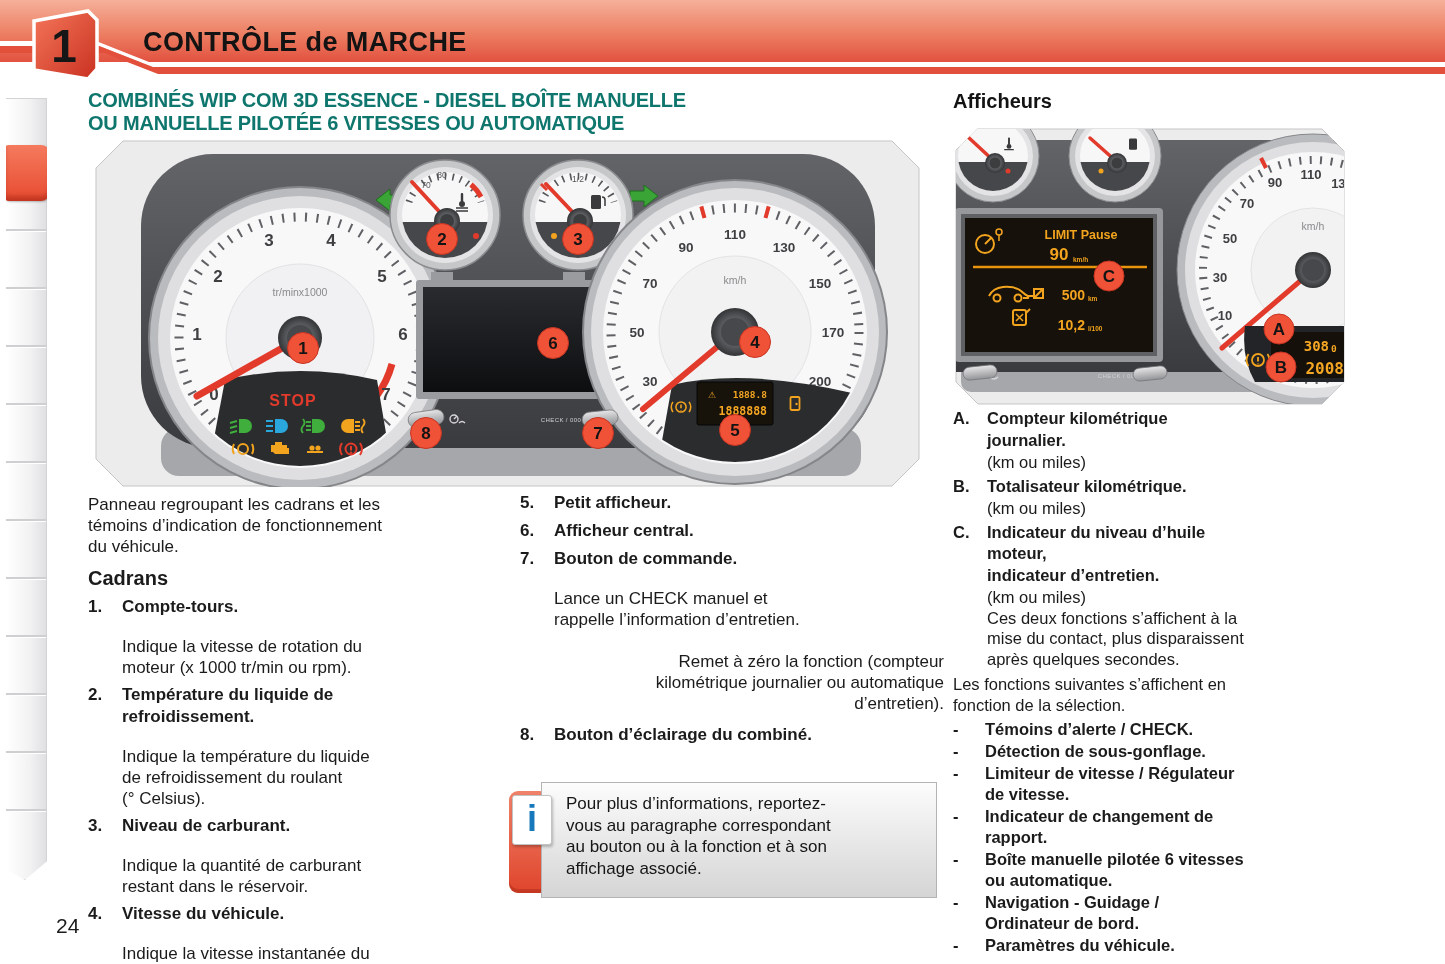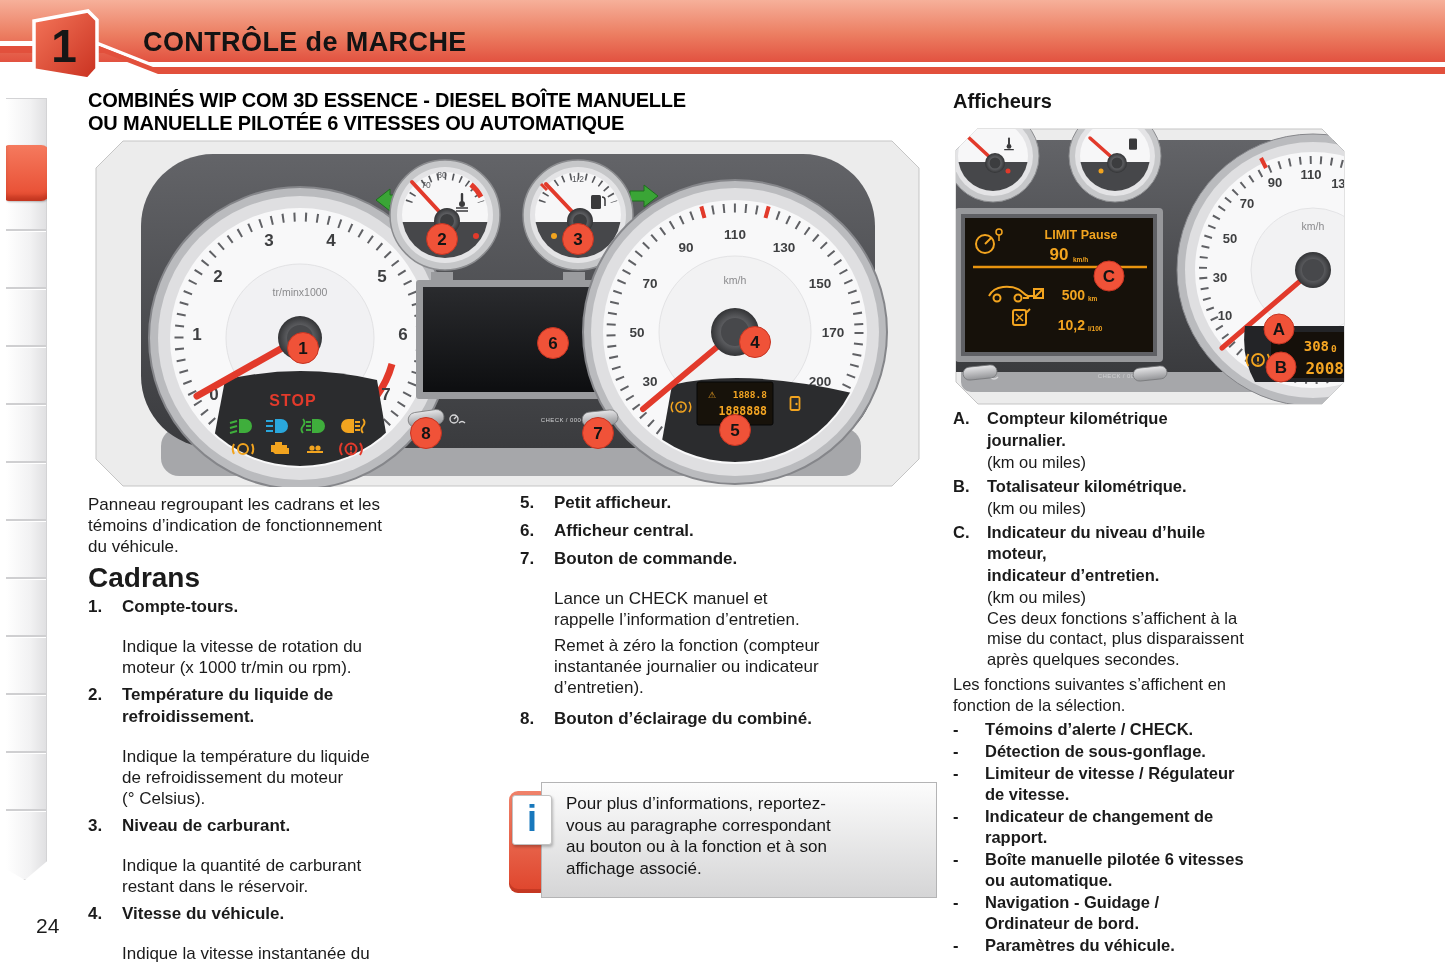--- a/index.html
+++ b/index.html
@@ -14,52 +14,52 @@
   .tabstrip{left:6px;top:98px;width:40px;height:780px;
     background:linear-gradient(90deg,#ffffff 0%,#f2f2f3 60%,#e0e0e2 100%);
     border:1px solid #d3d3d5;border-left:none;
     clip-path:polygon(0 0,100% 0,100% 97.6%,46% 100%,0 98.6%);}
   .notch{position:absolute;left:0;width:100%;height:2px;background:#cfcfd1;box-shadow:0 1px 0 #ffffff;}
   .tabred{position:absolute;left:-1px;top:46px;width:45px;height:56px;
     background:linear-gradient(180deg,#f57a5e,#e74b30);
     border-radius:4px 9px 9px 4px;
     box-shadow:inset 0 -5px 4px rgba(140,20,8,.38),1px 1px 2px rgba(0,0,0,.25);}
   
-  .section-title{left:88px;top:89px;font-size:20px;font-weight:bold;line-height:23px;letter-spacing:-.2px;color:#000000;}
+  .section-title{left:88px;top:89px;font-size:20px;font-weight:bold;line-height:23px;letter-spacing:-.2px;color:#0f766e;}
   .right-head{left:953px;top:90px;font-size:20px;font-weight:bold;color:#131313;}
   
   .col{position:absolute;font-size:17px;line-height:21px;color:#1b1b1b;}
   .col-left{left:88px;top:494px;width:416px;}
   .col-mid{left:520px;top:492px;width:424px;}
   .col-right{left:953px;top:408px;width:486px;font-size:16.5px;line-height:20.5px;}
-  .heading2{font-size:28px;font-weight:bold;margin:9px 0 4px 0;line-height:24px;}
+  .heading2{font-size:20px;font-weight:bold;margin:9px 0 4px 0;line-height:24px;}
   .li{display:flex;margin-top:6px;}
   .li .n{flex:0 0 34px;font-weight:bold;}
   .li .b{flex:1;}
   .t{font-weight:bold;line-height:22px;}
   .col-right .t{line-height:21.5px;}
   .d{margin-top:18px;}
-  .d + .d{margin-top:5px;}
+  .d + .d{margin-top:21px;text-align:right;}
   .sub{margin-top:1px;}
   .bul{margin-top:1px;}
   .bul .n{flex:0 0 32px;font-weight:bold;}
   .bul .b{font-weight:bold;line-height:21px;}
   .note{margin-top:5px;}
   
   .infobox{left:509px;top:782px;width:428px;height:118px;}
   .ib-ribbon{position:absolute;left:0;top:9px;width:40px;height:102px;
     background:linear-gradient(180deg,#f0826a,#df452c);border-radius:9px;
     box-shadow:inset 0 -4px 0 rgba(120,15,5,.25);}
   .ib-content{position:absolute;left:32px;top:0;right:0;height:104px;
     background:linear-gradient(180deg,#fcfcfc,#d5d5d6);border:1px solid #b4b4b5;
     padding:10px 8px 0 24px;font-size:17px;line-height:21.5px;}
   .ib-i{position:absolute;left:3px;top:13px;width:38px;height:48px;background:#ffffff;
     border:1px solid #c2c2c2;border-radius:3px;color:#1878bc;font-size:36px;font-weight:bold;
     text-align:center;line-height:46px;box-shadow:1px 2px 3px rgba(0,0,0,.25);z-index:2;}
-  .page-number{left:36px;top:914px;font-size:21px;color:#1b1b1b;}
+  .page-number{left:56px;top:914px;font-size:21px;color:#1b1b1b;}
   
   text{font-family:"Liberation Sans",sans-serif;}
   .gn{font-size:17px;font-weight:bold;fill:#3e3f41;text-anchor:middle;}
   .sn{font-size:13.5px;font-weight:bold;fill:#3e3f41;text-anchor:middle;}
   .sn2{font-size:13px;font-weight:bold;fill:#3e3f41;text-anchor:middle;}
   .gu{font-size:10.5px;fill:#8a8a8c;text-anchor:middle;}
   .gs{font-size:8.5px;fill:#55565a;text-anchor:middle;}
   .stop{font-size:16px;font-weight:bold;fill:#e23a2b;text-anchor:middle;letter-spacing:1px;}
   .seg{font-family:"DejaVu Sans Mono",monospace;font-weight:bold;fill:#f5a623;}
   .amb-b{font-weight:bold;fill:#f2a41f;}
@@ -499,21 +499,21 @@
   </div>
   <div class="li">
     <div class="n">2.</div>
     <div class="b">
       <div class="t">
         <div>Température du liquide de</div>
         <div>refroidissement.</div>
       </div>
       <div class="d">
         <div>Indique la température du liquide</div>
-        <div>de refroidissement du moteur</div>
+        <div>de refroidissement du roulant</div>
         <div>(° Celsius).</div>
       </div>
     </div>
   </div>
   <div class="li">
     <div class="n">3.</div>
     <div class="b">
       <div class="t">
           <div>Niveau de carburant.</div>
         </div>
@@ -559,21 +559,21 @@
     <div class="b">
       <div class="t">
           <div>Bouton de commande.</div>
         </div>
       <div class="d">
         <div>Lance un CHECK manuel et</div>
         <div>rappelle l’information d’entretien.</div>
       </div>
       <div class="d">
         <div>Remet à zéro la fonction (compteur</div>
-        <div>instantanée journalier ou indicateur</div>
+        <div>kilométrique journalier ou automatique</div>
         <div>d’entretien).</div>
       </div>
     </div>
   </div>
   <div class="li" style="margin-top:10px">
     <div class="n">8.</div>
     <div class="b">
       <div class="t">
           <div>Bouton d’éclairage du combiné.</div>
         </div>

